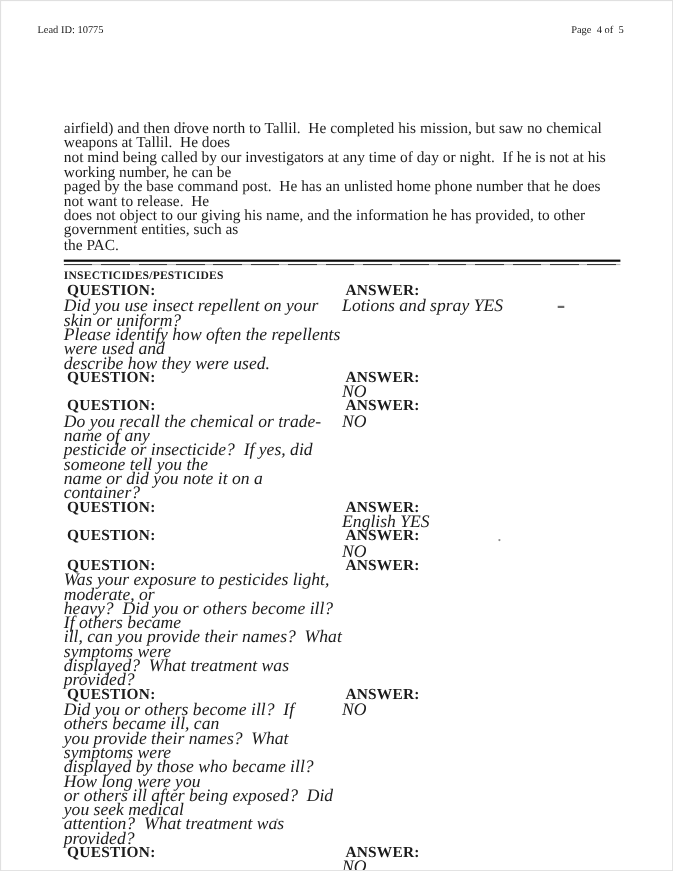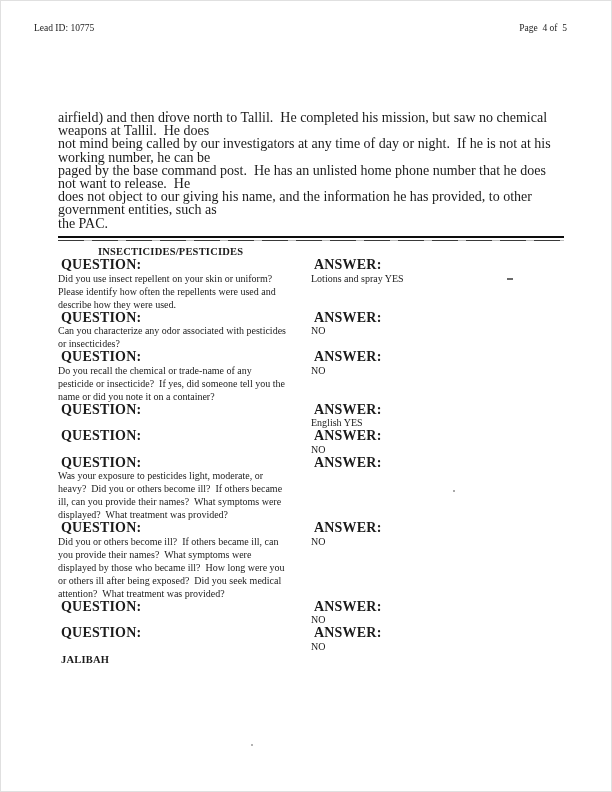--- a/index.html
+++ b/index.html
@@ -44,38 +44,38 @@
     height: 1px;
     margin-top: 2px;
     background: repeating-linear-gradient(90deg, #3a3a3a 0 26px, #bdbdbd 26px 34px);
   }
   .section-title {
     margin-top: 4px;
     font-weight: bold;
     font-size: 10.5px;
     line-height: 13px;
     letter-spacing: 0.2px;
-    margin-left: 40px;
   }
   .qa-row {
     display: grid;
     grid-template-columns: 253px 1fr;
   }
   .qa-cell { min-width: 0; }
   .qa-label {
     font-weight: bold;
     font-size: 14px;
     line-height: 13.5px;
     padding-left: 3px;
     letter-spacing: 0.2px;
   }
   .qa-text {
-    font-size: 10px;
+    font-size: 16px;
     line-height: 13px;
     white-space: pre-wrap;
+    font-style: italic;
   }
   .footer-heading {
     font-weight: bold;
     font-size: 10.5px;
     line-height: 14px;
     padding-left: 3px;
     letter-spacing: 0.2px;
   }
   .speck { position: absolute; background: #6a6a6a; }
   .speck.round { border-radius: 50%; }
@@ -114,22 +114,20 @@
       </div>
       <div class="qa-cell">
         <div class="qa-label">ANSWER:</div>
         <div class="qa-text">Lotions and spray YES</div>
       </div>
     </div>
 
     <div class="qa-row">
       <div class="qa-cell">
         <div class="qa-label">QUESTION:</div>
-        <div class="qa-text">Can you characterize any odor associated with pesticides
-or insecticides?</div>
       </div>
       <div class="qa-cell">
         <div class="qa-label">ANSWER:</div>
         <div class="qa-text">NO</div>
       </div>
     </div>
 
     <div class="qa-row">
       <div class="qa-cell">
         <div class="qa-label">QUESTION:</div>

